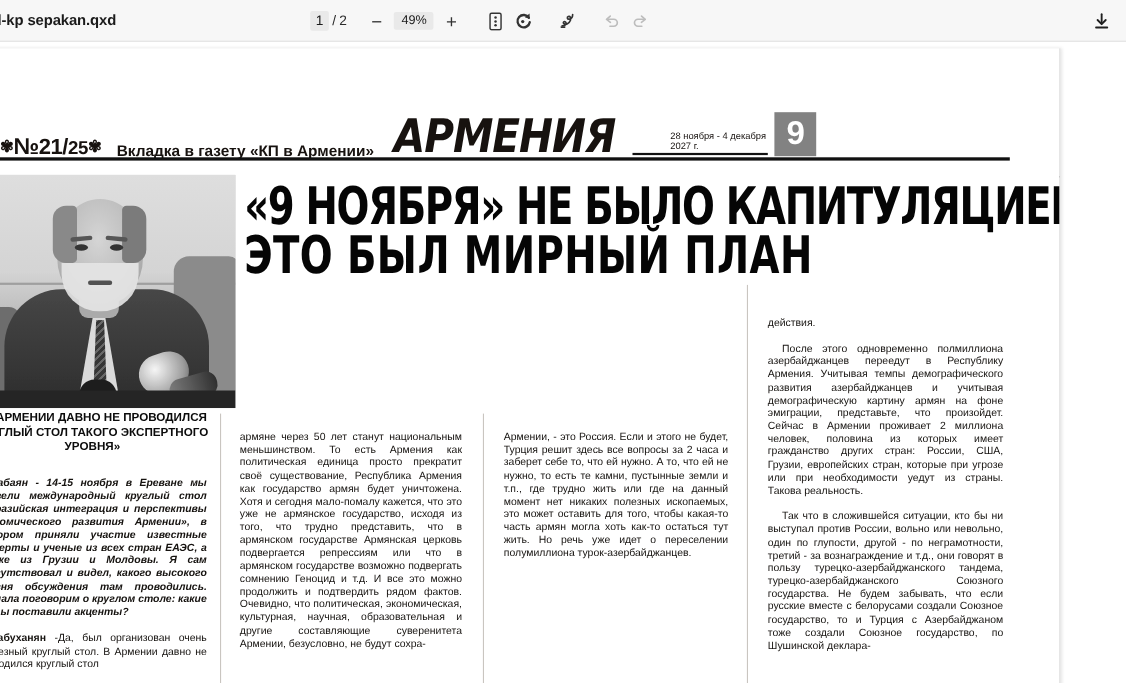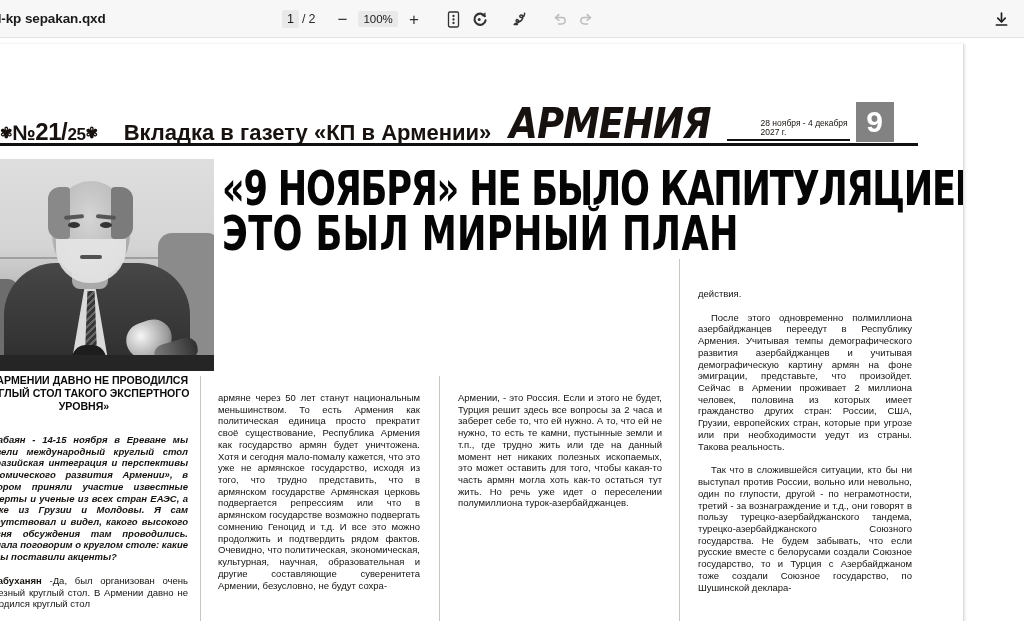--- a/index.html
+++ b/index.html
@@ -106,25 +106,25 @@
     letter-spacing: -0.4px;
     white-space: nowrap;
     line-height: 1;
     display: flex; align-items: baseline;
   }
   .mh-orn {
     font-size: 15px;
     vertical-align: middle;
     position: relative; top: -2px;
   }
-  .mh-issue .num-big { font-size: 24px; }
+  .mh-issue .num-big { font-size: 20px; }
   .mh-issue .num-small { font-size: 17px; }
   .mh-tab {
-    font-size: 22px; font-weight: 800;
-    margin-left: 26px; white-space: nowrap;
+    font-size: 14px; font-weight: 800;
+    margin-left: 14px; white-space: nowrap;
     line-height: 1;
   }
   .mh-logo {
     font-family: "DejaVu Sans", sans-serif;
     font-size: 37px;
     font-weight: 800;
     font-style: italic;
     letter-spacing: -1px;
     margin-left: 18px;
     line-height: 0.92;
@@ -349,21 +349,21 @@
   <div class="tb-center">
     <div class="pagebox">
       <div class="pagenum-input">1</div>
       <span class="pagetotal">/</span>
       <span class="pagetotal">2</span>
     </div>
 
     <div class="tb-sep"></div>
 
     <div class="zoom-minus">−</div>
-    <div class="zoom-level">100%</div>
+    <div class="zoom-level">49%</div>
     <div class="zoom-plus">+</div>
 
     <div class="tb-sep"></div>
 
     <div class="tb-btn">
       <svg width="15" height="17" viewBox="0 0 15 17">
         <rect x="2.5" y="1" width="10" height="15" rx="1.4" fill="none" stroke="#333" stroke-width="1.3"></rect>
         <circle cx="7.5" cy="5" r="1.15" fill="#333"></circle>
         <circle cx="7.5" cy="8.5" r="1.15" fill="#333"></circle>
         <circle cx="7.5" cy="12" r="1.15" fill="#333"></circle>

